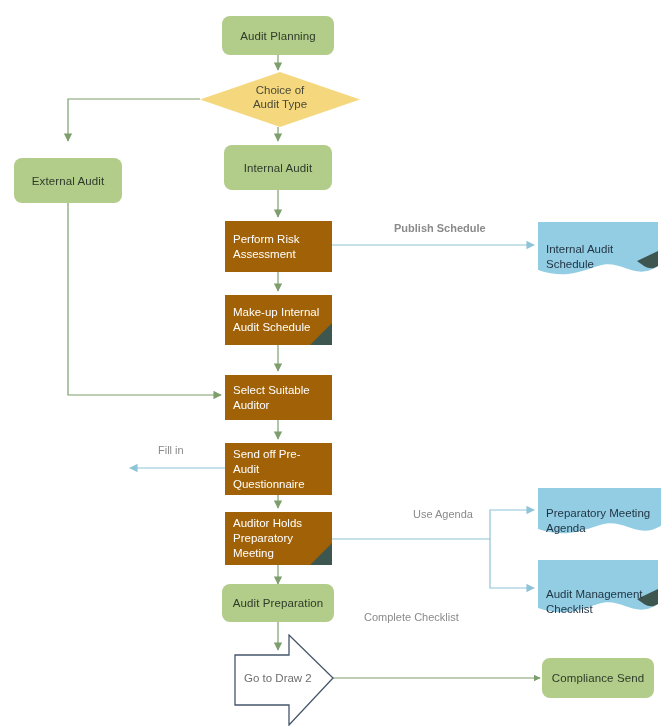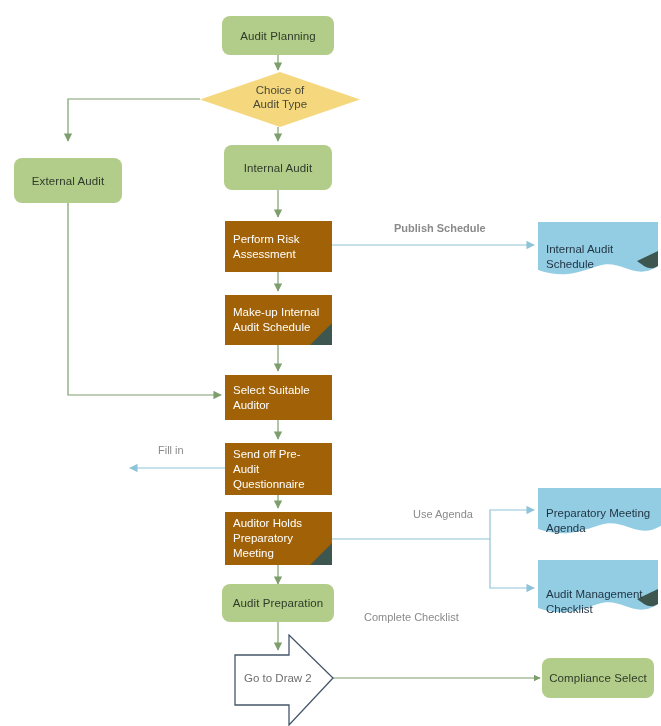--- a/index.html
+++ b/index.html
@@ -258,16 +258,16 @@
   </div>
 
   <div class="node n-offpage" style="left:234px; top:634px; width:100px; height:92px; display:block;">
     <svg class="off-shape" viewBox="0 0 100 92" preserveAspectRatio="none">
       <path d="M1,21 L55,21 L55,1 L99,44 L55,91 L55,71 L1,71 Z" fill="#ffffff" stroke="#44566a" stroke-width="1.3" stroke-linejoin="miter"></path>
     </svg>
     <div class="o-label" style="position:absolute; left:10px; top:38px;">Go to Draw 2</div>
   </div>
 
   <div class="node n-terminator" style="left:542px; top:658px; width:112px; height:40px;">
-    <span>Compliance Select</span>
+    <span>Compliance Send</span>
   </div>
 
 </div>
 
 </body></html>

